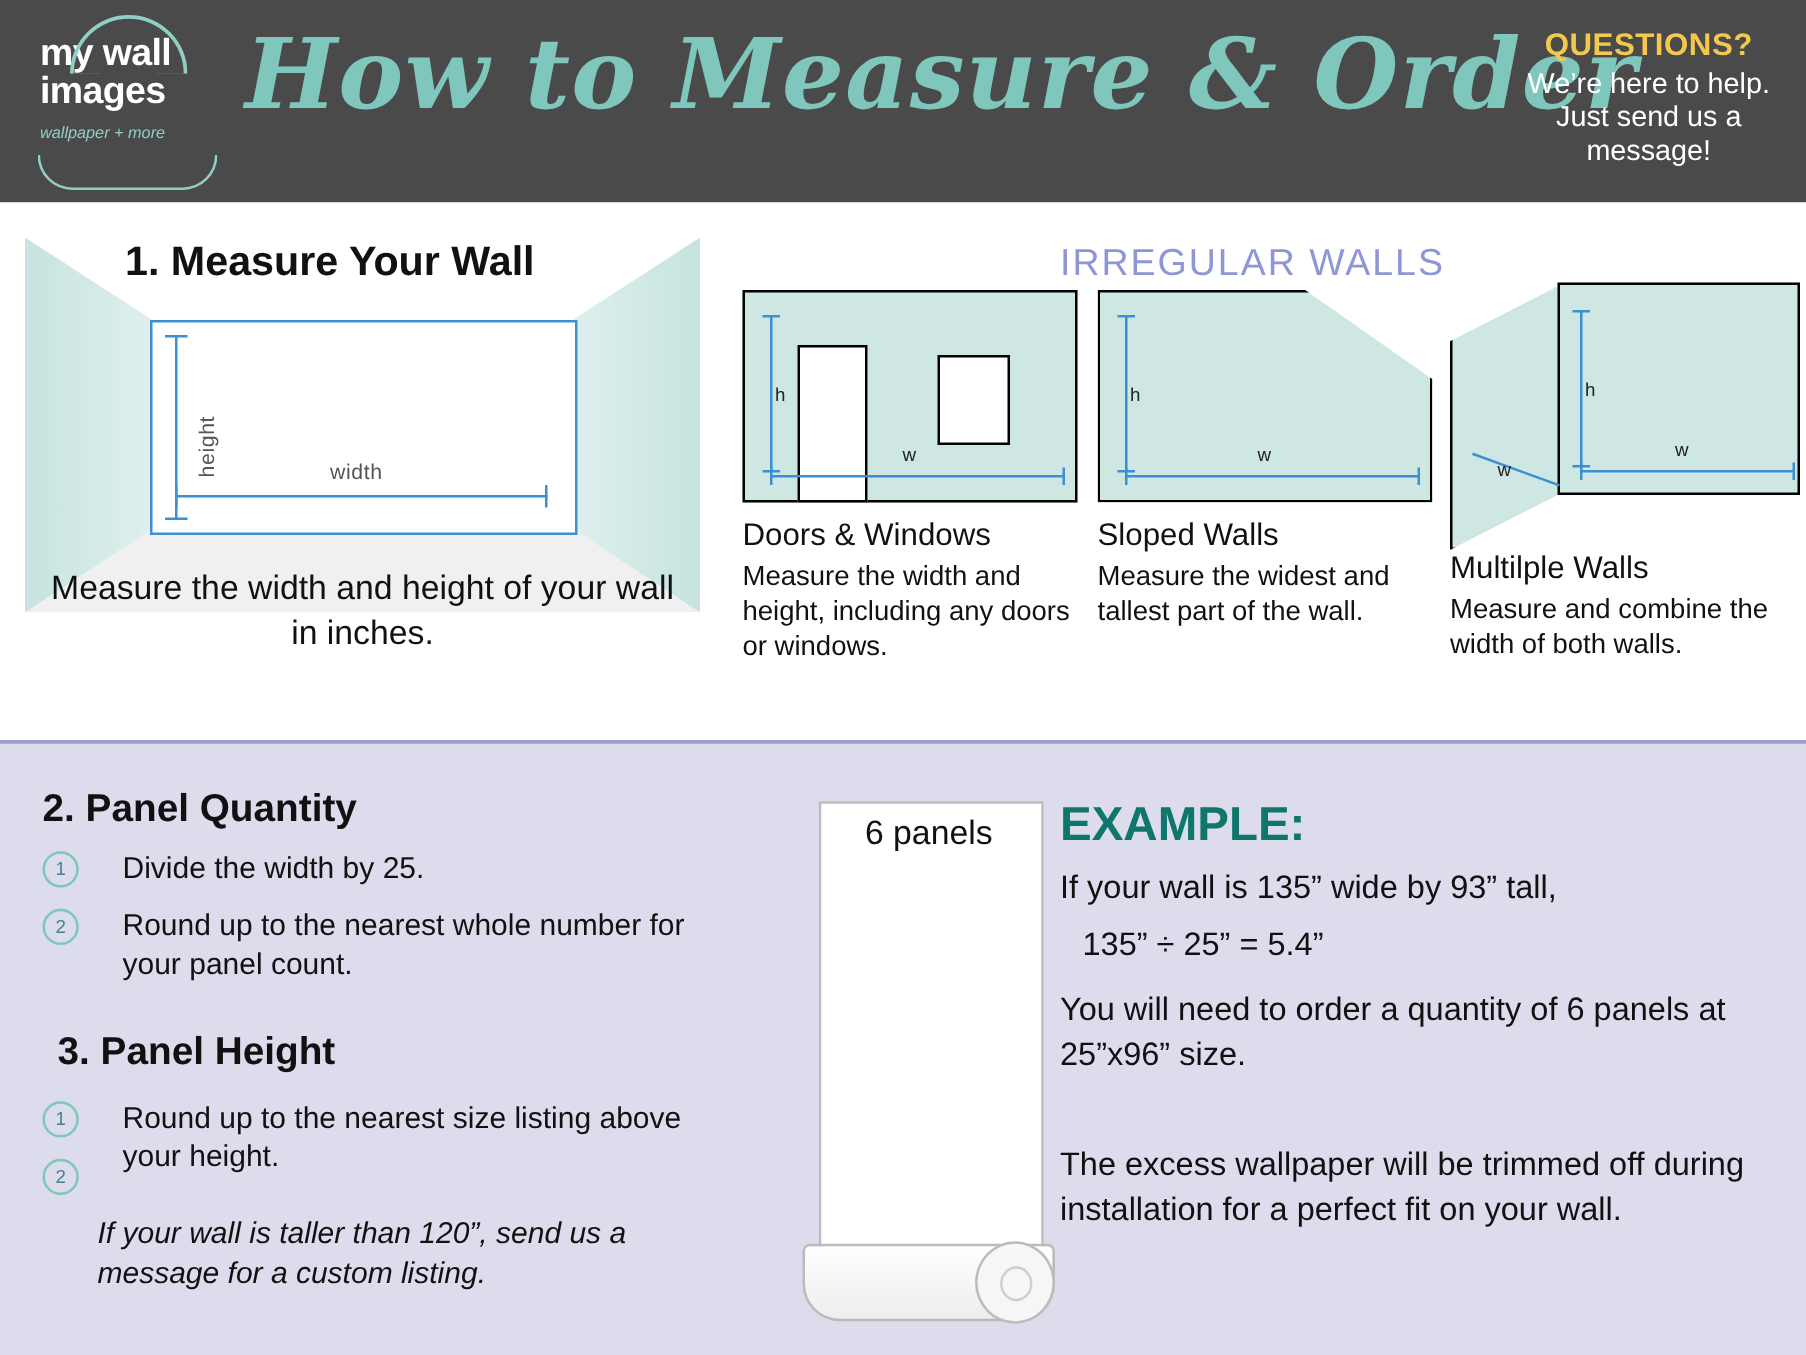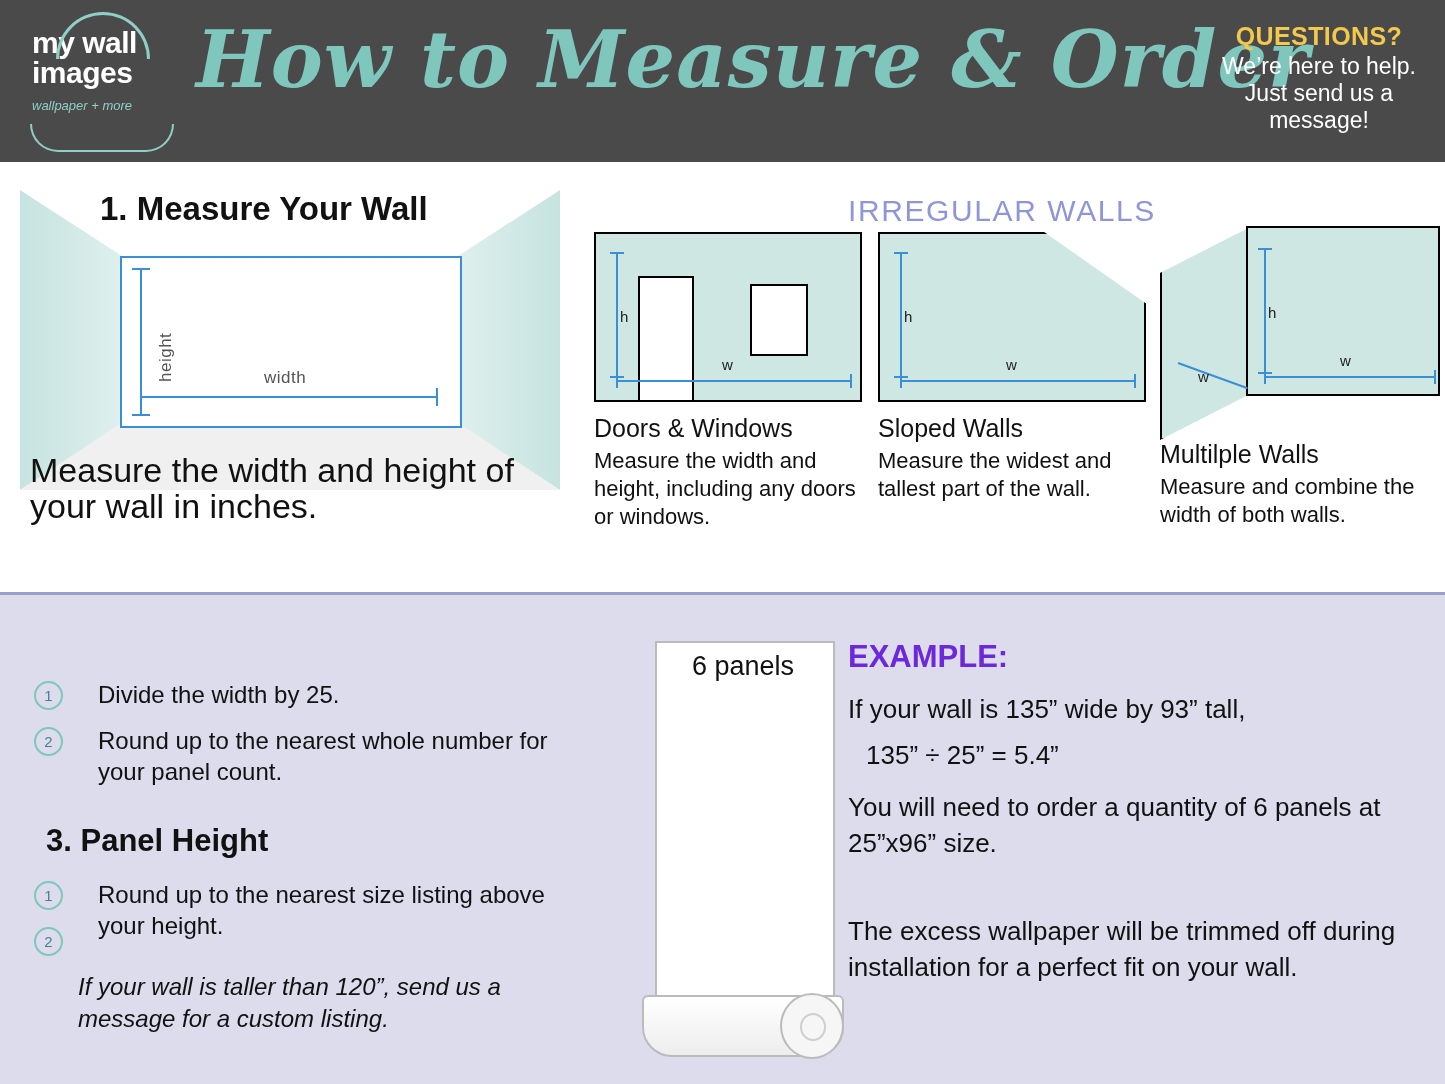--- a/index.html
+++ b/index.html
@@ -183,21 +183,22 @@
   .lbl {
     position: absolute;
     font-size: 17px;
     color: #555;
     letter-spacing: 0.5px;
   }
   #measure-caption {
     position: absolute;
     left: 30px; top: 290px;
     width: 520px;
-    font-size: 34px;
+    text-align: center;
+    font-size: 27px;
     color: #111;
     line-height: 36px;
   }
 
   
   .iw {
     position: absolute;
     top: 70px;
   }
   .iw .fig {
@@ -319,23 +320,23 @@
     position: absolute;
     left: 18px; top: 18px;
     width: 22px; height: 24px;
     border: 2px solid #cfcfcf;
     border-radius: 50%;
   }
 
   #example-title {
     position: absolute;
     left: 848px; top: 44px;
-    font-size: 31px;
-    font-weight: bold;
-    color: #6d28d9;
+    font-size: 38px;
+    font-weight: bold;
+    color: #0f766e;
   }
   .ex-text {
     position: absolute;
     left: 848px;
     width: 566px;
     font-size: 26px;
     color: #111;
     line-height: 36px;
   }
   .ex-center {
@@ -439,20 +440,21 @@
         <div style="position:absolute; left:18px; top:130px; width:74px; height:2px; background:#3b8fd4; transform:rotate(20deg); transform-origin:left center;"></div>
         <div class="mini-lbl" style="left:38px; top:136px;">w</div>
       </div>
       <div class="cap-title" style="margin-top:38px;">Multilple Walls</div>
       <div class="cap-body" style="width:264px;">Measure and combine the width of both walls.</div>
     </div>
   </div>
 
   <div class="section-lav">
 
+    <div class="step-title" id="panel-qty-title">2. Panel Quantity</div>
 
     <div class="bullet-row" style="top:84px;">
       <span class="num-circle">1</span>
       <span class="bullet-text">Divide the width by 25.</span>
     </div>
 
     <div class="bullet-row" style="top:130px;">
       <span class="num-circle">2</span>
       <span class="bullet-text">Round up to the nearest whole number for your panel count.</span>
     </div>

